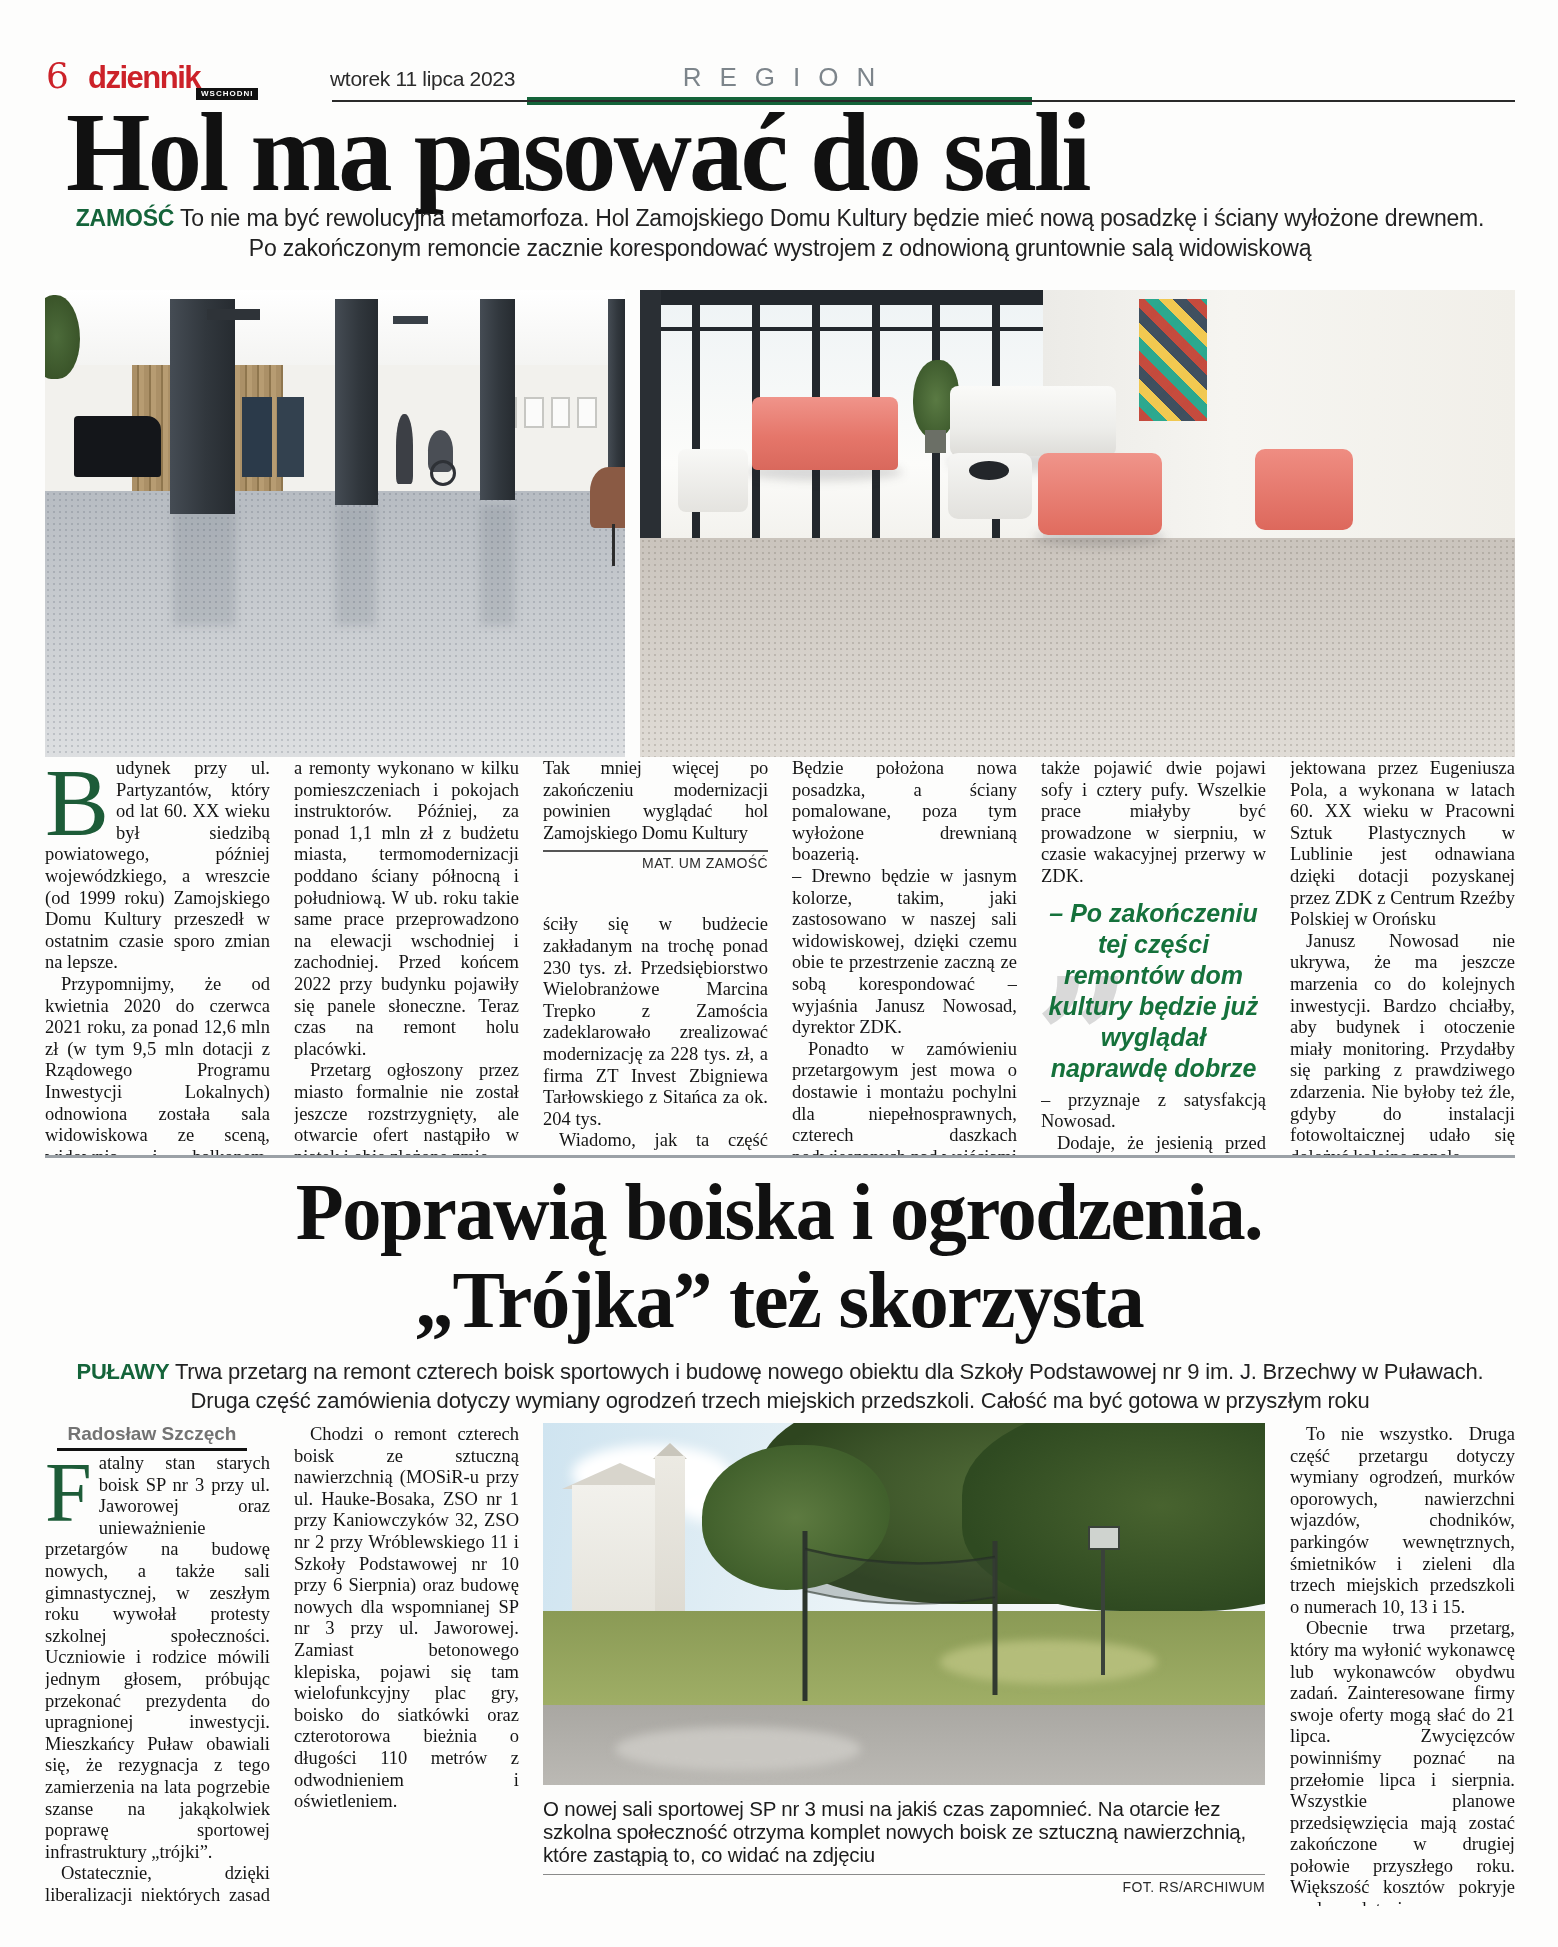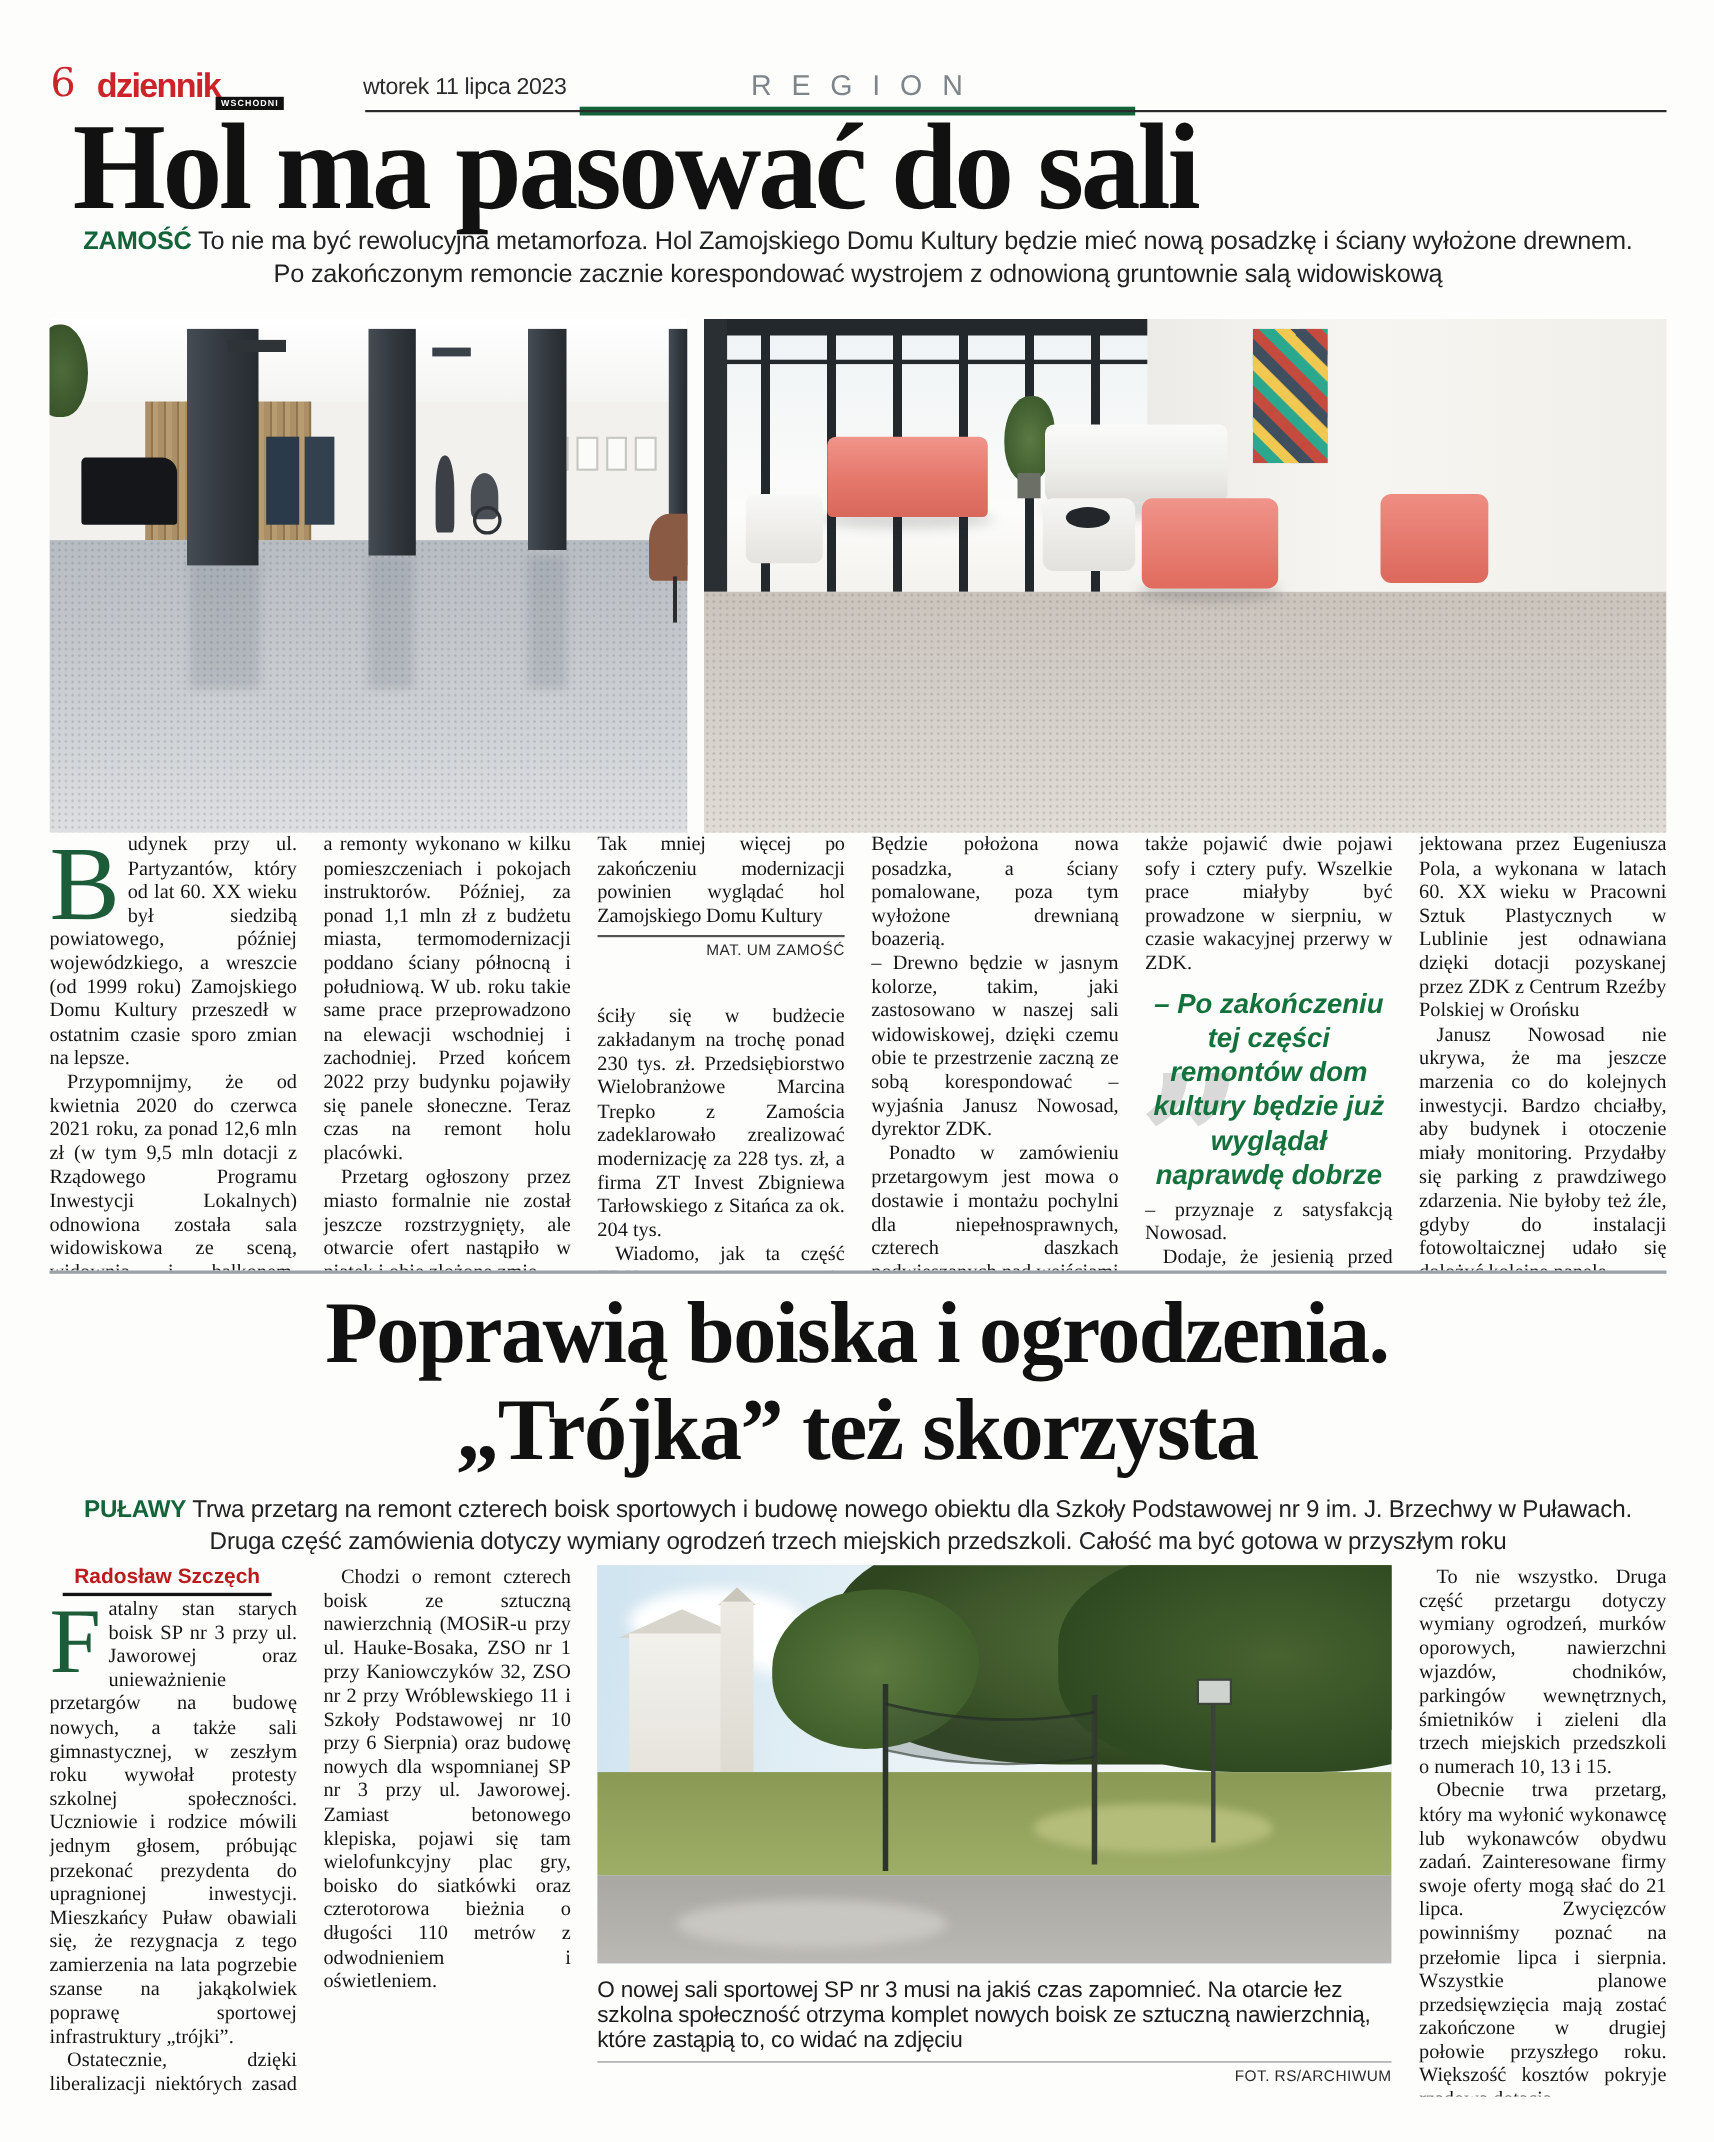--- a/index.html
+++ b/index.html
@@ -84,21 +84,21 @@
   .spacer44{height:44px;}
   .pullq{position:relative;margin:10px 0 6px 0;min-height:158px;}
   .pullq .qmark{position:absolute;left:-4px;top:-40px;font:700 170px/1 "DejaVu Serif",serif;color:#d9d9d9;z-index:0;}
   .pullq .qtext{position:relative;z-index:1;font:italic 600 25px/31px "Liberation Sans",sans-serif;color:#15713b;text-align:center;}
 
   
   .divider{left:45px;top:1155px;width:1470px;height:3px;background:#9ba1a6;}
   .h2-wrap{left:44px;top:1168px;width:1470px;text-align:center;}
   .h2{font:700 80px/1.1 "Liberation Serif",serif;color:#111;letter-spacing:-1.5px;transform:scaleX(.98);transform-origin:50% 50%;}
   .lead2{left:60px;top:1358px;width:1440px;text-align:center;font:400 22px/1.3 "Liberation Sans",sans-serif;color:#222;letter-spacing:-0.2px;}
-  .byline{font:700 19px/1 "Liberation Sans",sans-serif;color:#b91c1c;text-align:center;width:190px;margin:0 0 2px 12px;padding-bottom:5px;border-bottom:3px solid #111;}
+  .byline{font:700 19px/1 "Liberation Sans",sans-serif;color:#737373;text-align:center;width:190px;margin:0 0 2px 12px;padding-bottom:5px;border-bottom:3px solid #111;}
   .col2a{position:absolute;top:1424px;width:225px;height:482px;overflow:hidden;}
   .col2a p{margin:0;font:400 18.5px/21.6px "Liberation Serif",serif;text-align:justify;color:#141414;}
   .col2a p.ind{text-indent:16px;}
 
   
   .photo-block{left:543px;top:1423px;width:722px;}
   .photo{position:relative;width:722px;height:362px;overflow:hidden;background:#cfe0ec;}
   .ph-sky{left:0;top:0;width:100%;height:52%;background:linear-gradient(100deg,#cfe4f0 0%,#eaf3f7 45%,#f4f7f8 70%);}
   .ph-cloud1{left:4%;top:6%;width:22%;height:16%;background:#fff;border-radius:50%;filter:blur(6px);}
   .ph-cloud2{left:18%;top:16%;width:16%;height:12%;background:#fff;border-radius:50%;filter:blur(7px);}

